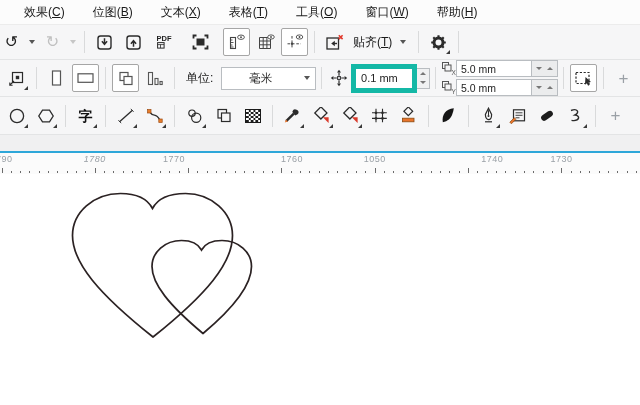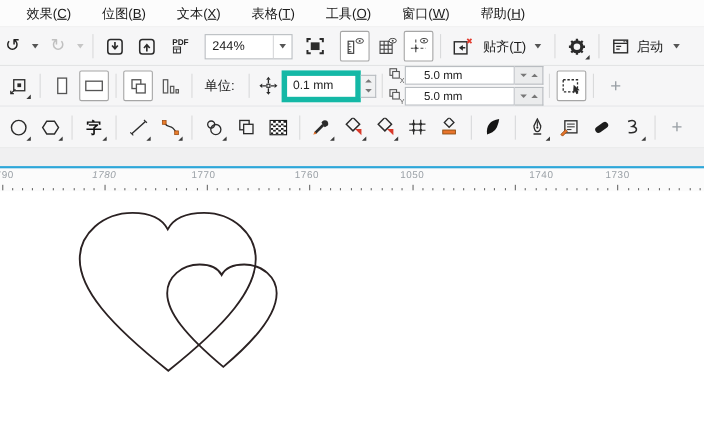--- a/index.html
+++ b/index.html
@@ -31,21 +31,21 @@
   .combo .dd{width:16px;height:100%;display:flex;align-items:center;justify-content:center;border-left:1px solid #d6d8da;}
   .field{height:19px;background:#fff;border:5px solid #14b8a6;display:flex;align-items:center;
     padding:0 5px;font-size:11px;color:#222;}
   .spinv{width:14px;height:21px;border:1px solid #b9bdc1;border-left:none;background:#f0f1f2;
     display:flex;flex-direction:column;box-sizing:border-box;}
   .spinv .s{flex:1;display:flex;align-items:center;justify-content:center;}
   .up{width:0;height:0;border-left:3px solid transparent;border-right:3px solid transparent;border-bottom:3.5px solid #777;}
   .dn{width:0;height:0;border-left:3px solid transparent;border-right:3px solid transparent;border-top:3.5px solid #777;}
   .duprow{display:flex;align-items:center;height:17px;margin:1px 0;}
   .fieldsm{height:15px;width:66px;background:#fff;border:1px solid #b9bdc1;display:flex;
-    align-items:center;padding:0 16px;font-size:10.5px;color:#222;}
+    align-items:center;padding:0 4px;font-size:10.5px;color:#222;}
   .spinh{width:26px;height:17px;border:1px solid #b9bdc1;border-left:none;background:#ebeced;
     box-sizing:border-box;display:flex;align-items:center;justify-content:space-evenly;}
   .lbl{font-size:12px;color:#1a1a1a;white-space:nowrap;}
   .plus{font-size:17px;color:#9aa0a6;line-height:1;}
   .checker{width:14px;height:12px;border:1px solid #1a1a1a;
     background:conic-gradient(#1d1d1d 0 25%,#fff 0 50%,#1d1d1d 0 75%,#fff 0) 0 0/4.7px 4px;}
   .band{height:16px;background:#f0f0f1;}
   .ruler{height:21px;background:#fbfbfb;border-top:2px solid #2ea7d9;position:relative;overflow:hidden;}
   .tick{position:absolute;bottom:1px;width:1px;height:2px;background:#6b6b6b;}
   .tick.major{height:5px;}
@@ -119,26 +119,20 @@
   </div>
   <div class="tb" style="min-width:28px">
     <div class="pdf">
       <span class="t">PDF</span>
       <svg width="8" height="7" viewBox="0 0 8 7">
         <rect x="0.6" y="0.6" width="6.5" height="5.5" fill="none" stroke="#2b2b2b" stroke-width="1"></rect>
         <path d="M0.6 2.6 H7 M3.5 2.6 V6" stroke="#2b2b2b" stroke-width="0.8"></path>
       </svg>
     </div>
   </div>
-  <div class="combo" style="width:78px;margin-left:6px">
-    <span class="val">244%</span>
-    <span class="dd">
-        <span class="caret"></span>
-      </span>
-  </div>
   <div class="tb" style="margin-left:7px">
     <svg width="17" height="16" viewBox="0 0 17 16">
       <path d="M1.5 4.5 V1.5 H4.5 M12.5 1.5 H15.5 V4.5 M15.5 11.5 V14.5 H12.5 M4.5 14.5 H1.5 V11.5" fill="none" stroke="#2b2b2b" stroke-width="1.8"></path>
       <rect x="4.5" y="4.5" width="8" height="7" fill="#2b2b2b"></rect>
     </svg>
   </div>
   <div class="tb pressed" style="margin-left:8px">
     <svg width="18" height="16" viewBox="0 0 18 16">
       <rect x="2.5" y="3.5" width="5" height="11" fill="none" stroke="#444" stroke-width="1.1"></rect>
       <path d="M2.5 6 h2 M2.5 8.5 h3 M2.5 11 h2 M2.5 13 h3" stroke="#444" stroke-width="0.9"></path>
@@ -180,30 +174,20 @@
   <div class="sep"></div>
   <div class="tb">
     <svg width="18" height="17" viewBox="0 0 18 17">
       <path d="M8.5 1.2 V3.4 M8.5 13.6 V15.8 M1.2 8.5 H3.4 M13.6 8.5 H15.8 M3.3 3.3 L4.9 4.9 M12.1 12.1 L13.7 13.7 M13.7 3.3 L12.1 4.9 M4.9 12.1 L3.3 13.7" stroke="#2b2b2b" stroke-width="2.1"></path>
       <circle cx="8.5" cy="8.5" r="4.5" fill="none" stroke="#2b2b2b" stroke-width="3"></circle>
       <circle cx="8.5" cy="8.5" r="1.9" fill="#f6f6f7"></circle>
     </svg>
     <i class="fly"></i>
   </div>
   <div class="sep"></div>
-  <div class="tb" style="min-width:72px">
-    <svg width="17" height="16" viewBox="0 0 17 16">
-      <rect x="2" y="2.5" width="12.5" height="11.5" fill="none" stroke="#2b2b2b" stroke-width="1.3"></rect>
-      <path d="M2 5.5 H14.5" stroke="#2b2b2b" stroke-width="1.1"></path>
-      <path d="M4.2 8.2 h4.5 M4.2 10.6 h3.2" stroke="#2b2b2b" stroke-width="1.1"></path>
-      <path d="M10.8 4 h1.2 M12.8 4 h1.2" stroke="#2b2b2b" stroke-width="1"></path>
-    </svg>
-    <span class="lbl" style="margin:0 6px">启动</span>
-    <span class="caret"></span>
-  </div>
 </div>
 
 <div class="trow row3">
   <div class="tb">
     <svg width="19" height="19" viewBox="0 0 19 19">
       <rect x="5.5" y="3.5" width="10" height="10" fill="none" stroke="#2b2b2b" stroke-width="1.2"></rect>
       <rect x="8.8" y="6.8" width="3.4" height="3.4" fill="#2b2b2b"></rect>
       <path d="M7 12 L2.8 16.2 M2.8 13.4 v2.8 h2.8" fill="none" stroke="#2b2b2b" stroke-width="1.1"></path>
     </svg>
     <i class="fly"></i>
@@ -228,20 +212,26 @@
   </div>
   <div class="tb">
     <svg width="18" height="17" viewBox="0 0 18 17">
       <rect x="2.5" y="2.5" width="4" height="12" fill="none" stroke="#555" stroke-width="1.1"></rect>
       <rect x="9" y="8.5" width="3" height="6" fill="none" stroke="#555" stroke-width="1.1"></rect>
       <rect x="14" y="11.5" width="2.2" height="3" fill="none" stroke="#555" stroke-width="1.1"></rect>
     </svg>
   </div>
   <div class="sep"></div>
   <span class="lbl" style="margin:0 8px 0 6px">单位:</span>
+  <div class="combo" style="width:104px">
+    <span class="val">毫米</span>
+    <span class="dd" style="border-left:none">
+        <span class="caret"></span>
+      </span>
+  </div>
   <div class="sep"></div>
   <div class="tb" style="min-width:20px">
     <svg width="18" height="18" viewBox="0 0 18 18">
       <path d="M9 0.8 L11 3.4 H7 Z M9 17.2 L7 14.6 h4 Z M0.8 9 L3.4 7 v4 Z M17.2 9 L14.6 7 v4 Z" fill="#2b2b2b"></path>
       <path d="M9 3.4 V6.8 M9 11.2 V14.6 M3.4 9 H6.8 M11.2 9 H14.6" stroke="#2b2b2b" stroke-width="1.2"></path>
       <rect x="7.6" y="7.6" width="2.8" height="2.8" fill="none" stroke="#2b2b2b" stroke-width="1"></rect>
     </svg>
   </div>
   <div class="field" style="width:52px">
     <span>0.1 mm</span>
@@ -494,22 +484,22 @@
       <i class="tick" style="left: 570.813px;"></i>
       <i class="tick" style="left: 580.146px;"></i>
       <i class="tick" style="left: 589.479px;"></i>
       <i class="tick" style="left: 598.812px;"></i>
       <i class="tick" style="left: 608.145px;"></i>
       <i class="tick" style="left: 617.478px;"></i>
       <i class="tick" style="left: 626.811px;"></i>
       <i class="tick" style="left: 636.144px;"></i>
       <span class="rlabel" style="left: 1.5px;">1790</span>
       <span class="rlabel" style="left: 94.83px; font-style: italic;">1780</span>
-      <span class="rlabel" style="left: 185px;">1770</span>
-      <span class="rlabel" style="left: 279px;">1760</span>
+      <span class="rlabel" style="left: 174px;">1770</span>
+      <span class="rlabel" style="left: 292px;">1760</span>
       <span class="rlabel" style="left: 374.82px;">1050</span>
       <span class="rlabel" style="left: 468.15px; margin-left: 24px;">1740</span>
       <span class="rlabel" style="left: 561.48px; text-align: right;">1730</span>
     </div>
 </div>
 
 <div class="canvas">
   <svg width="640" height="233" viewBox="0 172 640 233">
     <g fill="none" stroke-width="1.7" stroke="#2b2223">
       <path d="M152.5 206.5 C146.5 195 134 191.5 120.5 191.5 C93.5 191.5 72.5 210.5 72.5 233.5 C72.5 261 99 292 153 335 C207 292 232.5 261 232.5 233.5 C232.5 210.5 211.5 191.5 185.5 191.5 C171.5 191.5 158.5 195 152.5 206.5 Z"></path>

